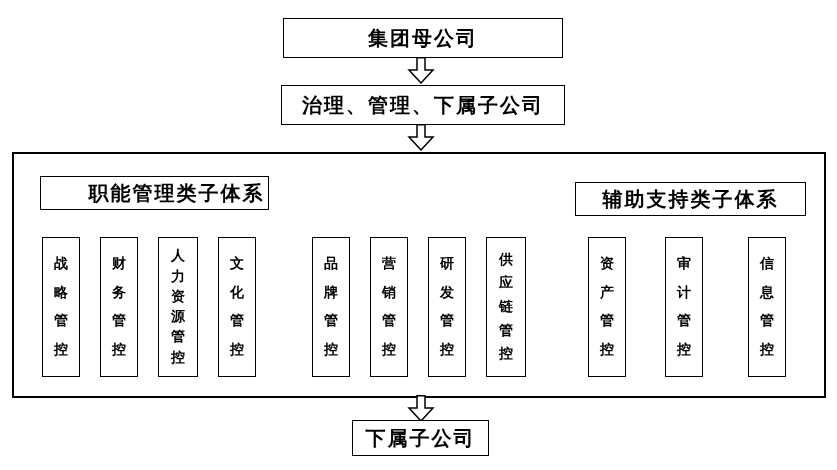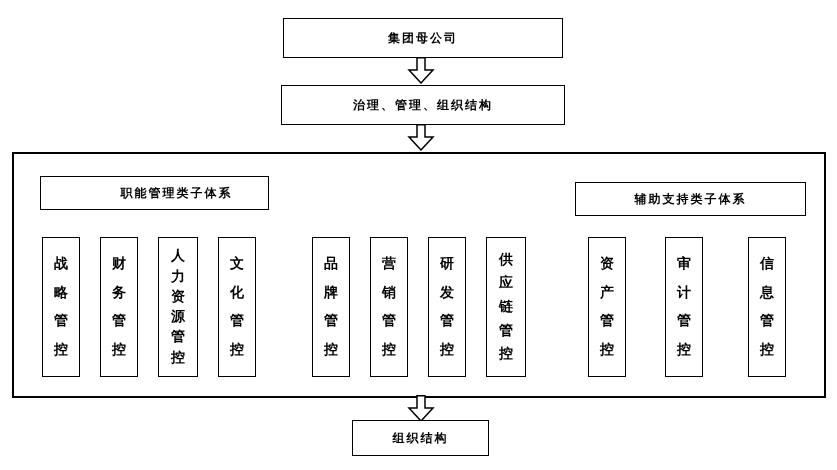--- a/index.html
+++ b/index.html
@@ -16,21 +16,21 @@
     .box {
       position: absolute;
       border: 1px solid #000;
       background: #fff;
       display: flex;
       align-items: center;
       justify-content: center;
       text-align: center;
     }
     .hbox {
-      font-size: 12px;
+      font-size: 20px;
       font-weight: bold;
       letter-spacing: 2px;
       line-height: 1.2;
       white-space: nowrap;
       align-items: center;
     }
     .container-box {
       border: 2px solid #000;
       background: transparent;
     }
@@ -79,21 +79,21 @@
 
   <div class="box hbox top-box">
     <span>集团母公司</span>
   </div>
 
   <svg class="arrow arrow1" viewBox="0 0 30 27">
     <path d="M11 0.75 L19 0.75 L19 13 L27 13 L15 26 L3 13 L11 13 Z" fill="#ffffff" stroke="#000000" stroke-width="1.5"></path>
   </svg>
 
   <div class="box hbox gov-box">
-    <span>治理、管理、组织结构</span>
+    <span>治理、管理、下属子公司</span>
   </div>
 
   <svg class="arrow arrow2" viewBox="0 0 30 27">
     <path d="M11 0.75 L19 0.75 L19 13 L27 13 L15 26 L3 13 L11 13 Z" fill="#ffffff" stroke="#000000" stroke-width="1.5"></path>
   </svg>
 
   <div class="box container-box main-box"></div>
 
   <div class="box hbox header1">
     <span>职能管理类子体系</span>
@@ -172,16 +172,16 @@
       <span>息</span>
       <span>管</span>
       <span>控</span>
     </div>
 
   <svg class="arrow arrow3" viewBox="0 0 30 27">
     <path d="M11 0.75 L19 0.75 L19 13 L27 13 L15 26 L3 13 L11 13 Z" fill="#ffffff" stroke="#000000" stroke-width="1.5"></path>
   </svg>
 
   <div class="box hbox bottom-box">
-    <span>组织结构</span>
+    <span>下属子公司</span>
   </div>
 
 </div>
 
 </body></html>

